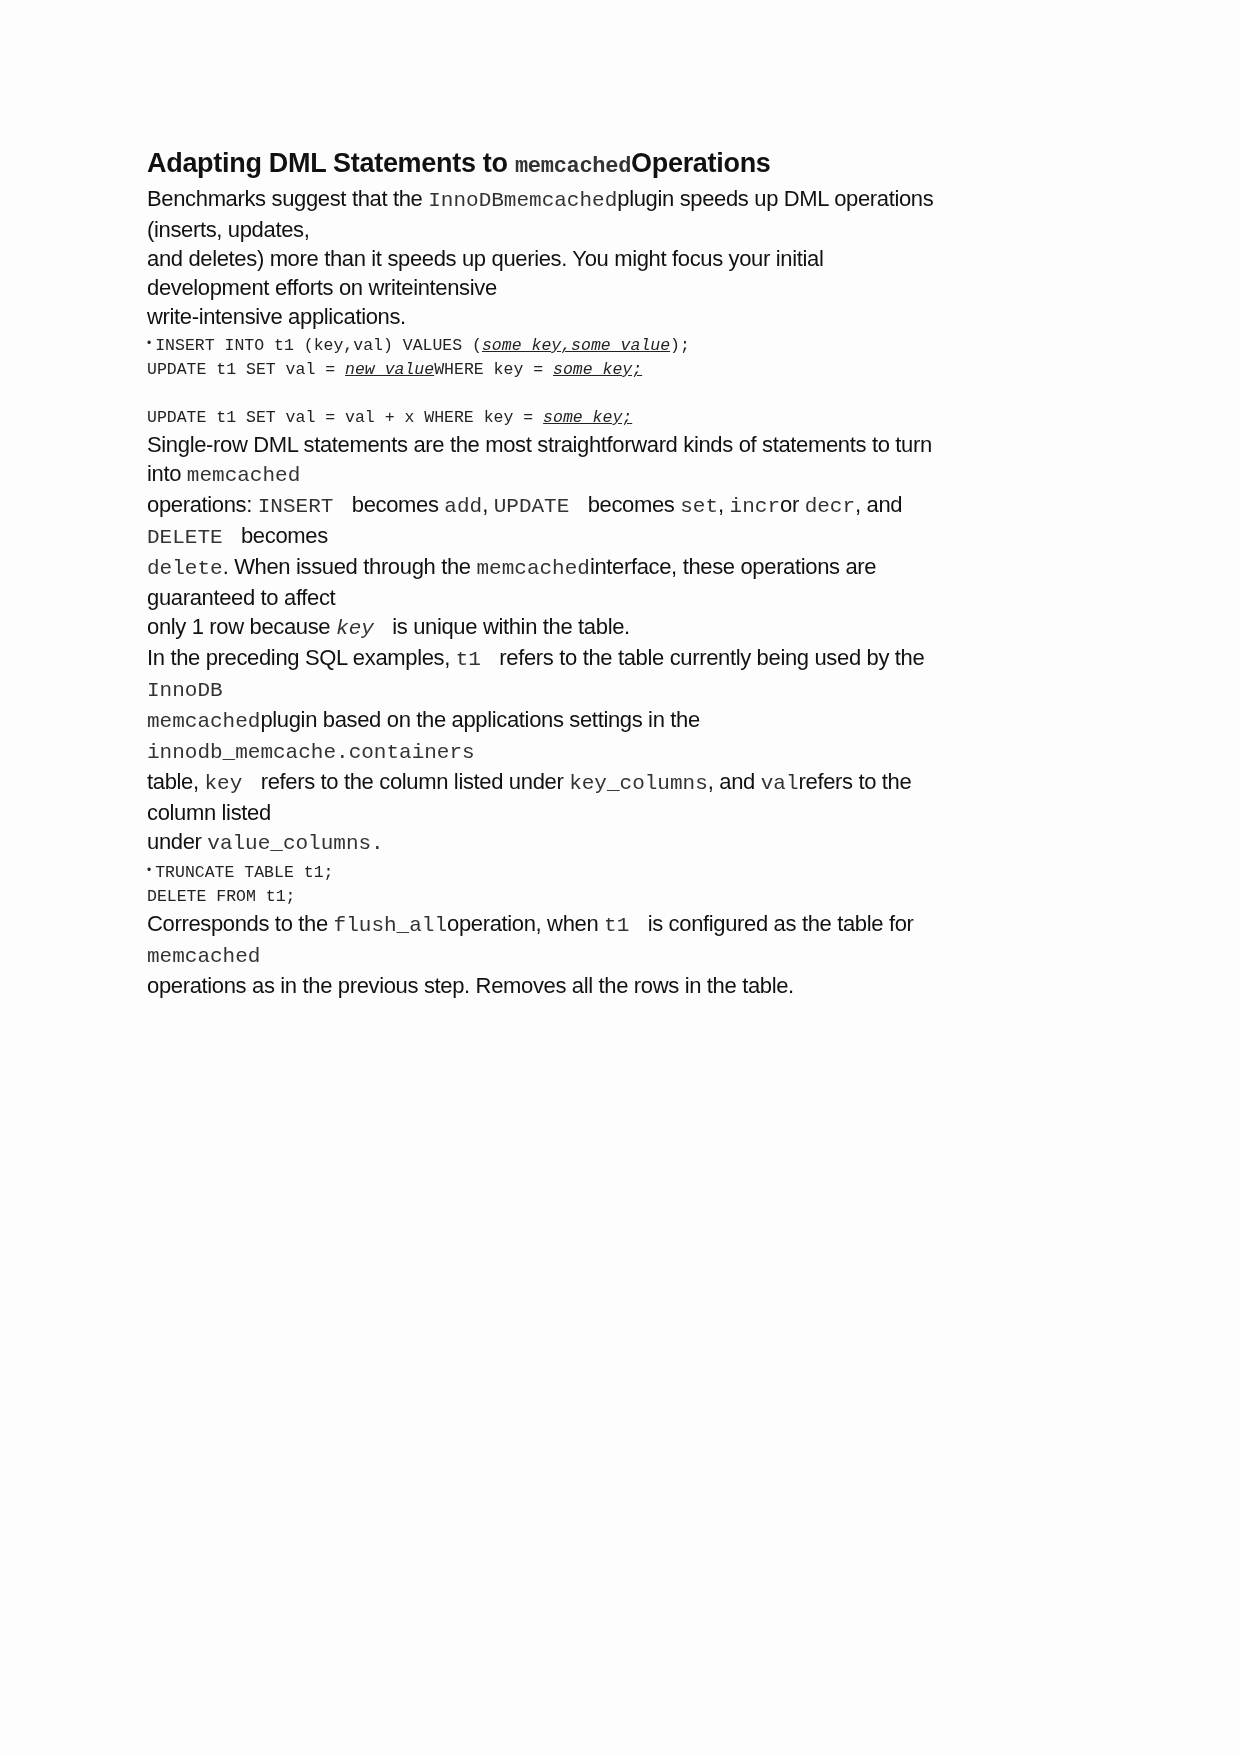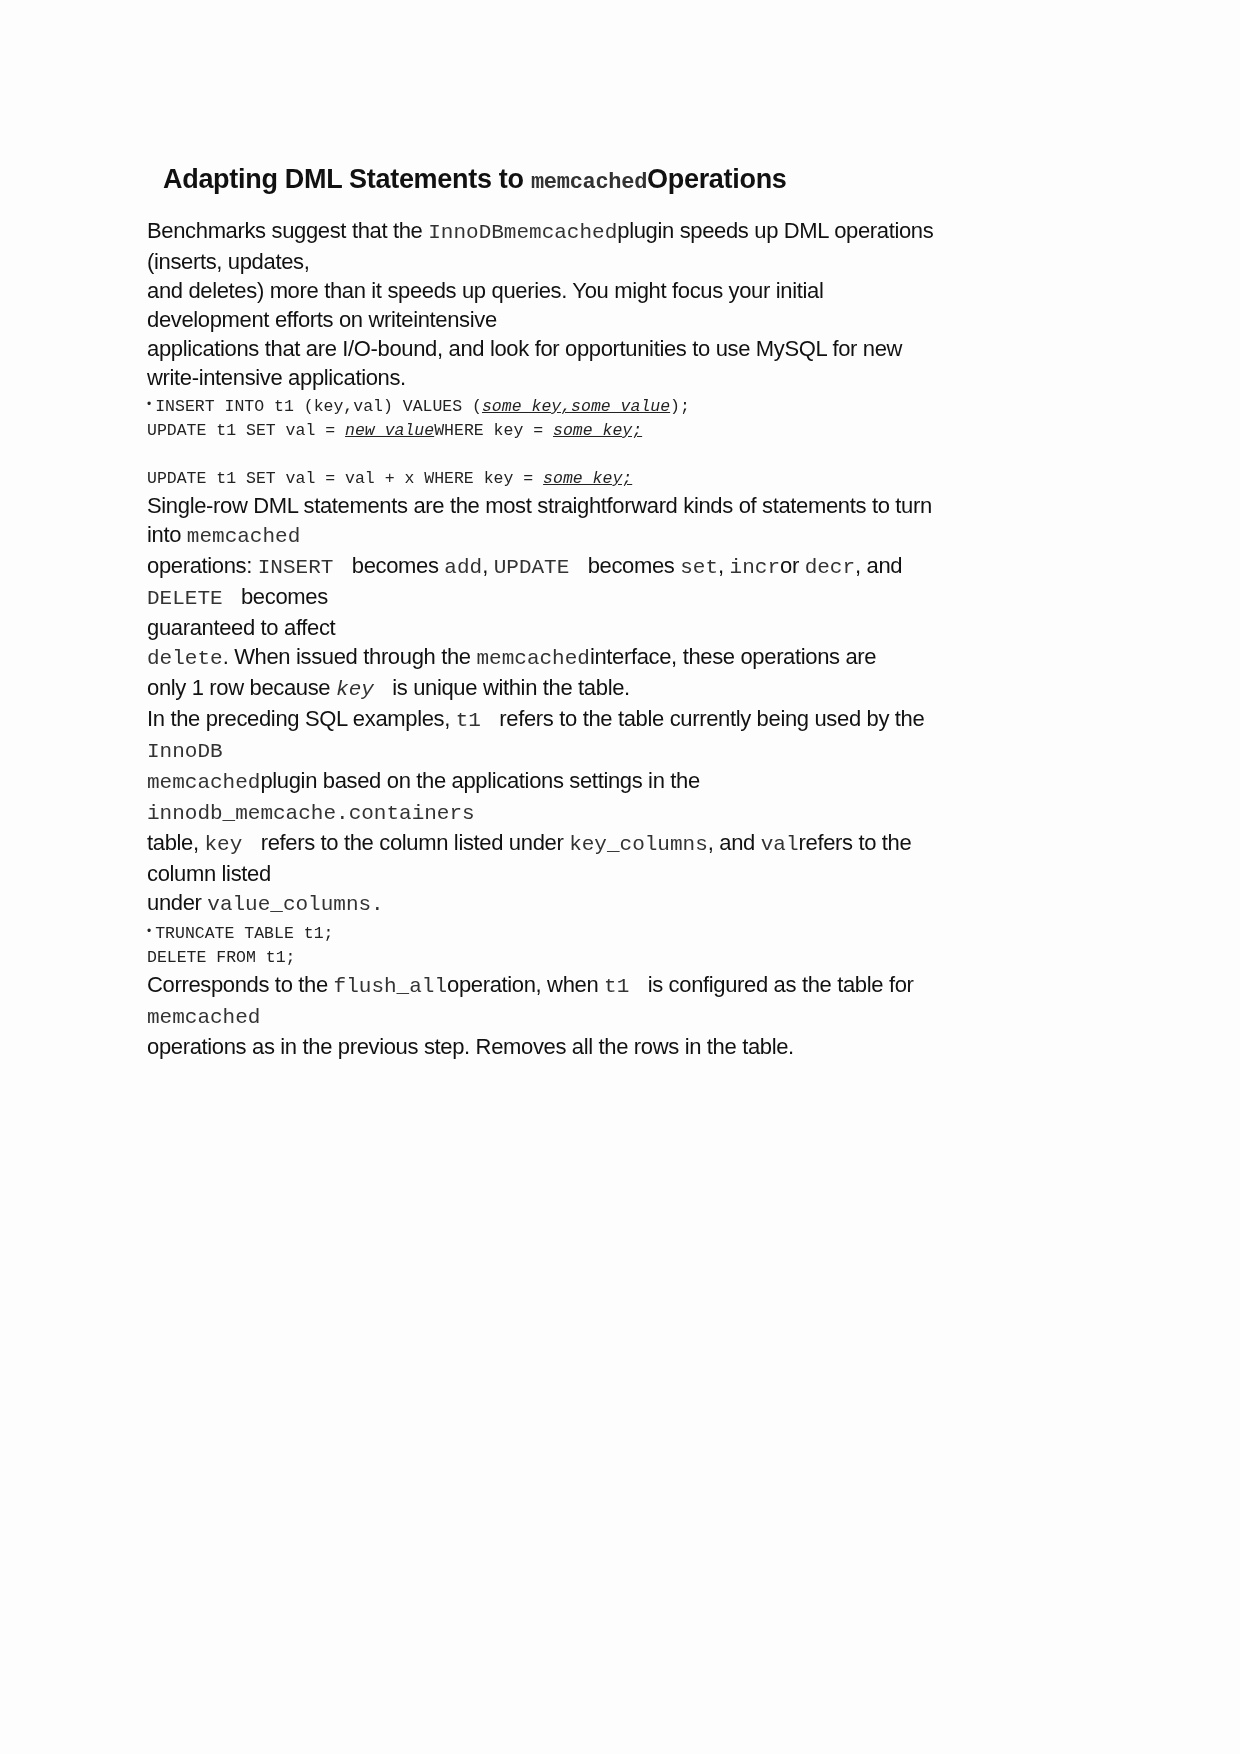--- a/index.html
+++ b/index.html
@@ -3,21 +3,21 @@
 <meta charset="utf-8">
 <style>
   html, body { margin: 0; padding: 0; }
   body {
     width: 1240px; height: 1754px; background: #fdfdfd; overflow: hidden;
     position: relative; color: #111;
   }
   .page { position: absolute; left: 147px; top: 146px; width: 960px; }
   .title {
     font-family: "Liberation Sans", sans-serif; font-weight: bold; font-size: 27px;
-    line-height: 34px; margin: 16px; letter-spacing: -0.3px;
+    line-height: 34px; margin: 0; letter-spacing: -0.3px;
   }
   .title .mono { font-family: "Liberation Mono", monospace; font-weight: bold; font-size: 22px; }
   .line {
     font-family: "Liberation Sans", sans-serif; font-size: 22px; line-height: 29px;
     white-space: pre; letter-spacing: -0.35px;
   }
   .mono { font-family: "Liberation Mono", monospace; color: #333; font-weight: normal; }
   .line .mono { font-size: 21px; letter-spacing: 0; text-align: right; }
   .code {
     font-family: "Liberation Mono", "DejaVu Sans Mono", monospace; font-size: 16.5px;
@@ -32,36 +32,35 @@
 <body>
 
 <div class="page">
   <h1 class="title" id="title"><span>Adapting DML Statements to </span><span class="mono">memcached</span><span>Operations</span></h1>
   <div id="blocks">
       <div>
         <div class="line"><span>Benchmarks suggest that the </span><span class="mono">InnoDBmemcached</span><span>plugin speeds up DML operations</span></div>
         <div class="line"><span>(inserts, updates,</span></div>
         <div class="line"><span>and deletes) more than it speeds up queries. You might focus your initial</span></div>
         <div class="line"><span>development efforts on writeintensive</span></div>
-        <div class="line"><span>applications that are I/O-bound, and look for opportunities to use MySQL for new</span></div>
         <div class="line"><span>write-intensive applications.</span></div>
       </div>
       <div>
         <div class="code"><span class="bullet">•</span><span>INSERT INTO t1 (key,val) VALUES (</span><span class="it">some_key,some_value</span><span>);</span></div>
         <div class="code"><span>UPDATE t1 SET val = </span><span class="it">new_value</span><span>WHERE key = </span><span class="it">some_key;</span></div>
         <div class="code gap"> </div>
         <div class="code"><span>UPDATE t1 SET val = val + x WHERE key = </span><span class="it">some_key;</span></div>
       </div>
       <div>
         <div class="line"><span>Single-row DML statements are the most straightforward kinds of statements to turn</span></div>
         <div class="line"><span>into </span><span class="mono">memcached</span></div>
         <div class="line"><span>operations: </span><span class="mono">INSERT </span><span> becomes </span><span class="mono">add</span><span>, </span><span class="mono">UPDATE </span><span> becomes </span><span class="mono">set</span><span>, </span><span class="mono">incr</span><span>or </span><span class="mono">decr</span><span>, and</span></div>
         <div class="line"><span class="mono">DELETE </span><span> becomes</span></div>
+        <div class="line"><span class="mono">delete</span><span>. When issued through the </span><span class="mono">memcached</span><span>interface, these operations are</span></div>
         <div class="line"><span>guaranteed to affect</span></div>
-        <div class="line"><span class="mono">delete</span><span>. When issued through the </span><span class="mono">memcached</span><span>interface, these operations are</span></div>
         <div class="line"><span>only 1 row because </span><span class="mono it">key </span><span> is unique within the table.</span></div>
         <div class="line"><span>In the preceding SQL examples, </span><span class="mono">t1 </span><span> refers to the table currently being used by the</span></div>
         <div class="line"><span class="mono">InnoDB</span></div>
         <div class="line"><span class="mono">memcached</span><span>plugin based on the applications settings in the</span></div>
         <div class="line"><span class="mono">innodb_memcache.containers</span></div>
         <div class="line"><span>table, </span><span class="mono">key </span><span> refers to the column listed under </span><span class="mono">key_columns</span><span>, and </span><span class="mono">val</span><span>refers to the</span></div>
         <div class="line"><span>column listed</span></div>
         <div class="line"><span>under </span><span class="mono">value_columns.</span></div>
       </div>
       <div>

